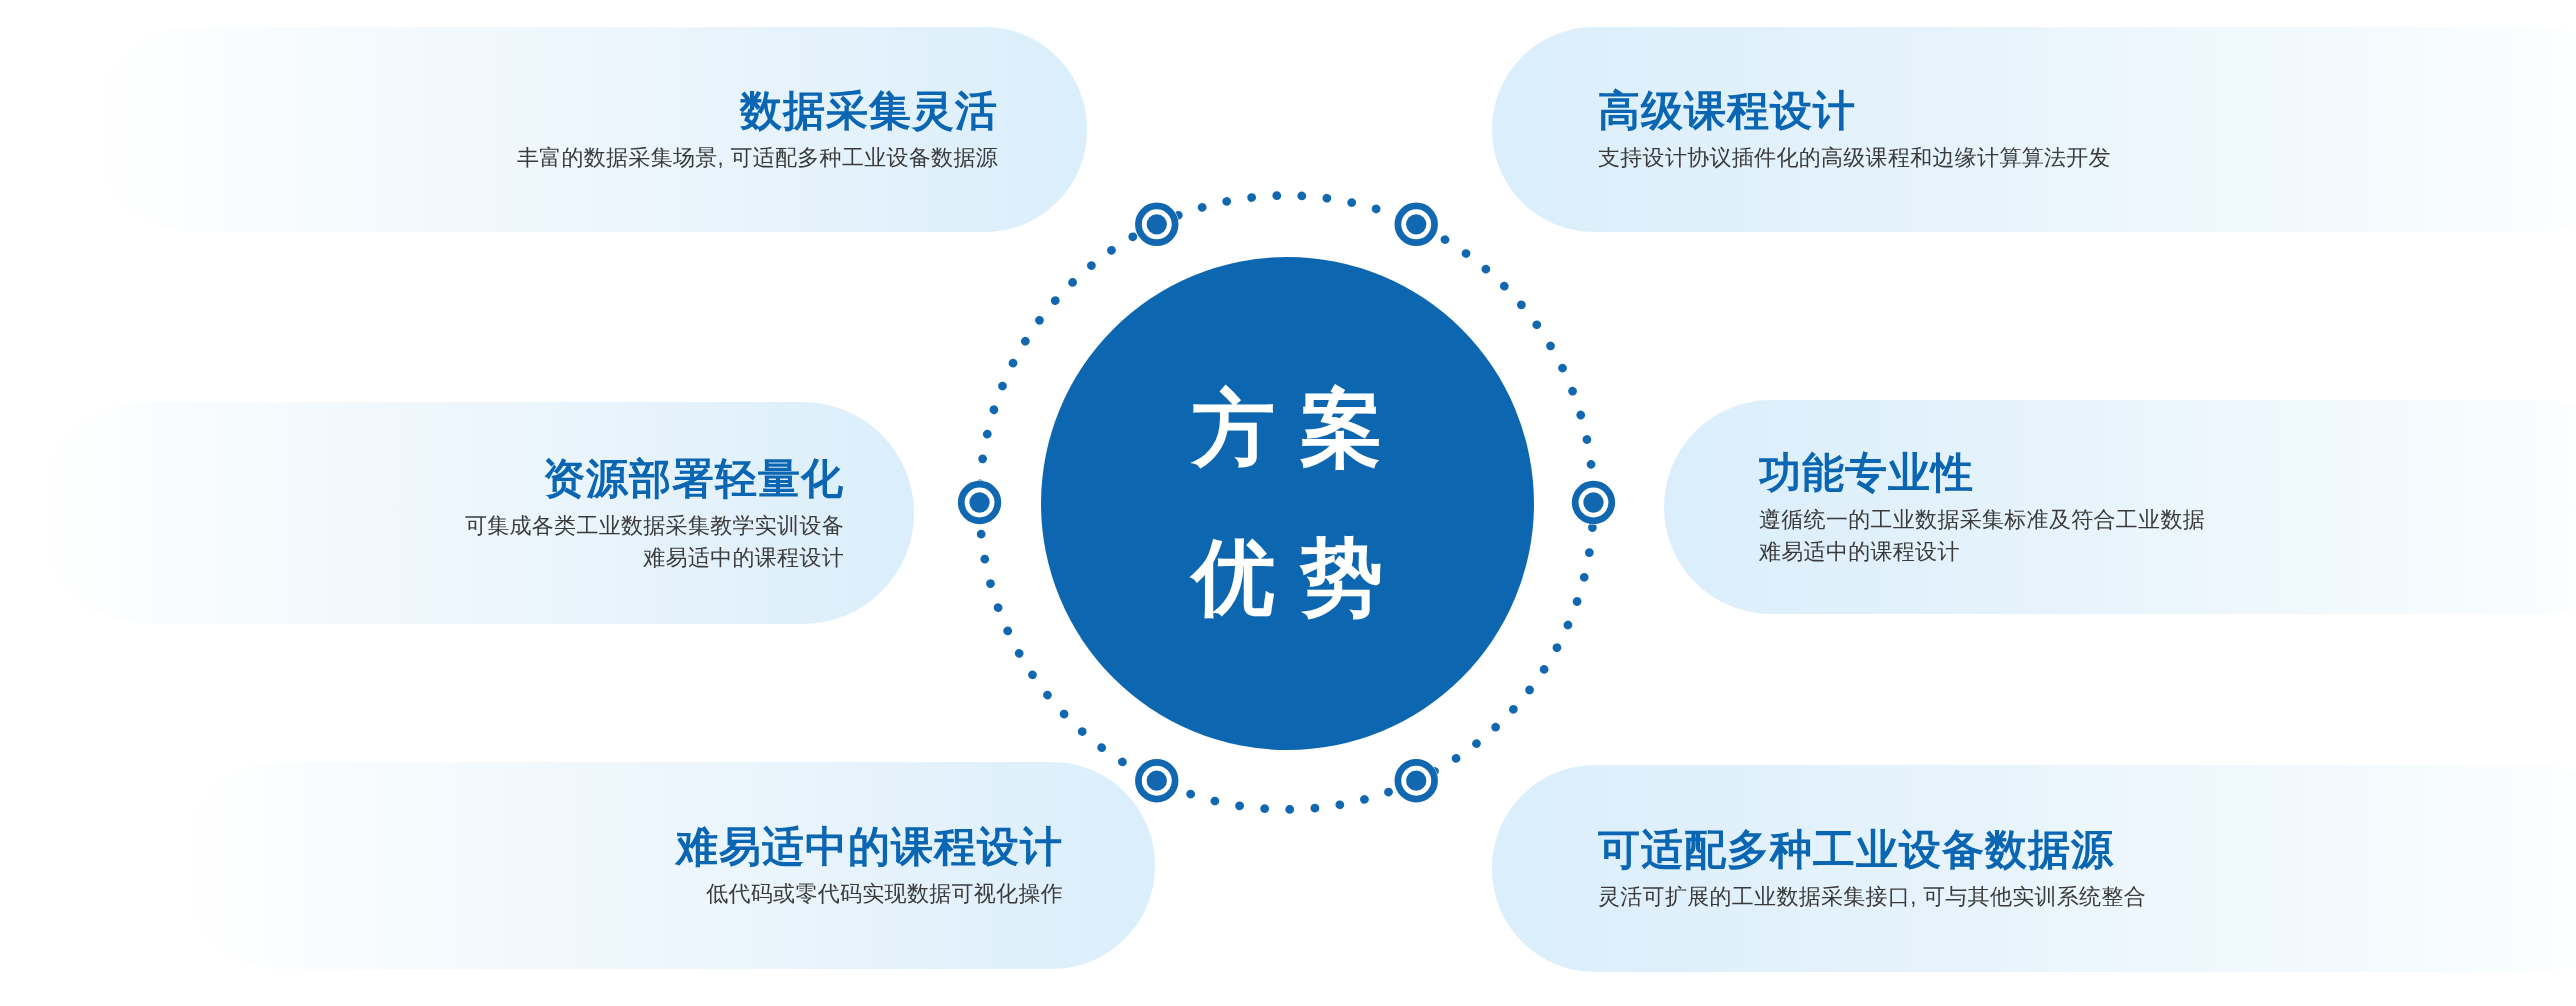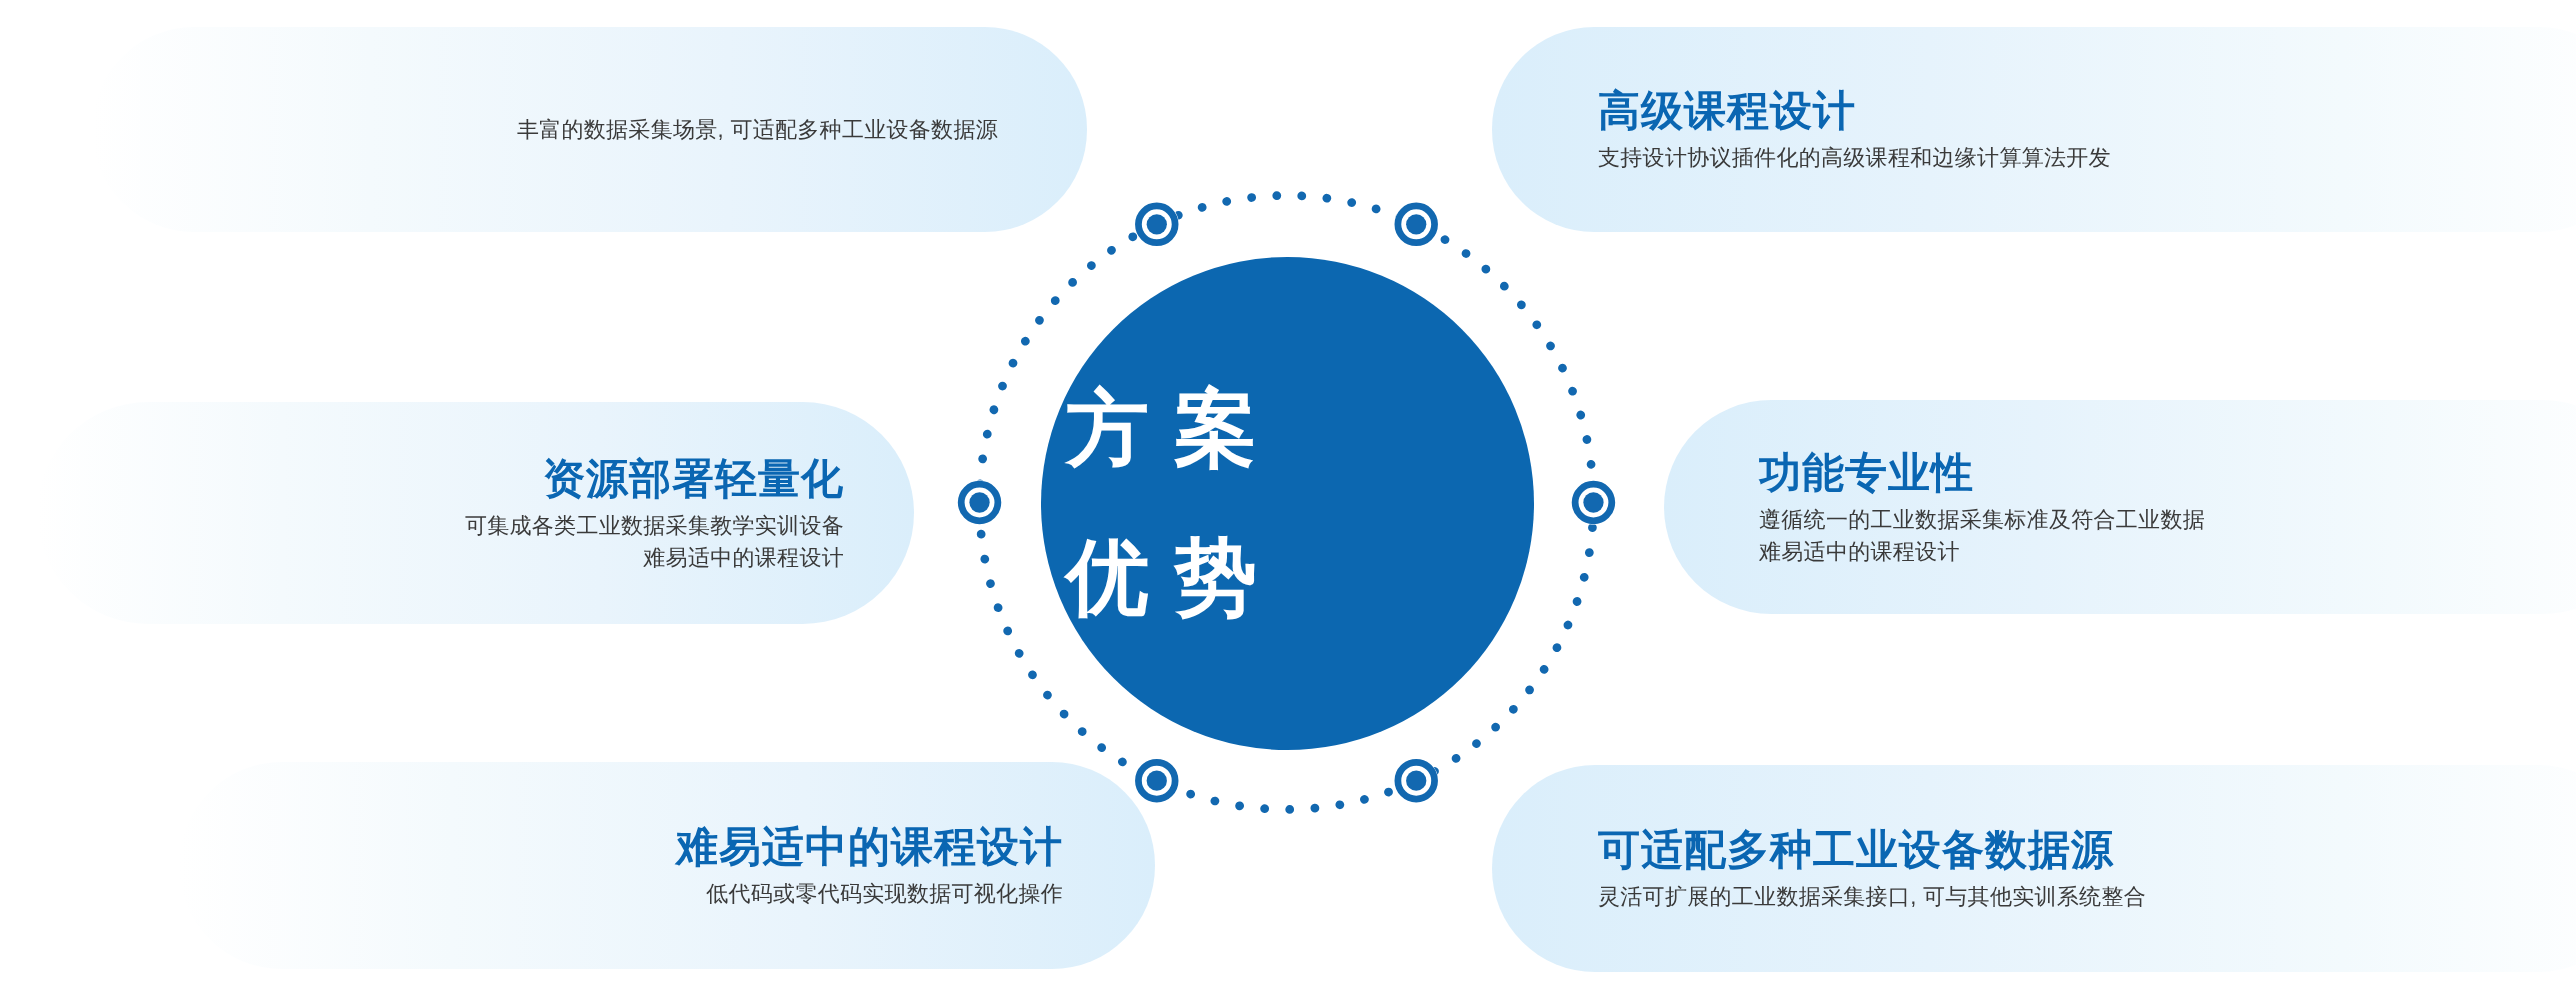--- a/index.html
+++ b/index.html
@@ -99,39 +99,41 @@
     overflow:visible;
   }
   #center-circle{
     position:absolute;
     left:-246px; top:-246px;
     width:493px; height:493px;
     border-radius:50%;
     background:#0C67B0;
     display:flex;
     flex-direction:column;
+    align-items:center;
     justify-content:center;
     gap:44px;
   }
   .hub-line{
     color:#ffffff;
     font-weight:bold;
     font-size:83px;
     line-height:1.26;
     letter-spacing:25px;
     text-indent:25px;
     white-space:nowrap;
   }
 </style>
 </head>
 <body>
 
 <div id="stage">
 
   <div class="panel left" id="panel-tl">
+    <div class="card-title">数据采集灵活</div>
     <div class="card-desc">丰富的数据采集场景, 可适配多种工业设备数据源</div>
   </div>
 
   <div class="panel right" id="panel-tr">
     <div class="card-title">高级课程设计</div>
     <div class="card-desc">支持设计协议插件化的高级课程和边缘计算算法开发</div>
   </div>
 
   <div class="panel left" id="panel-ml">
     <div class="card-title">资源部署轻量化</div>

